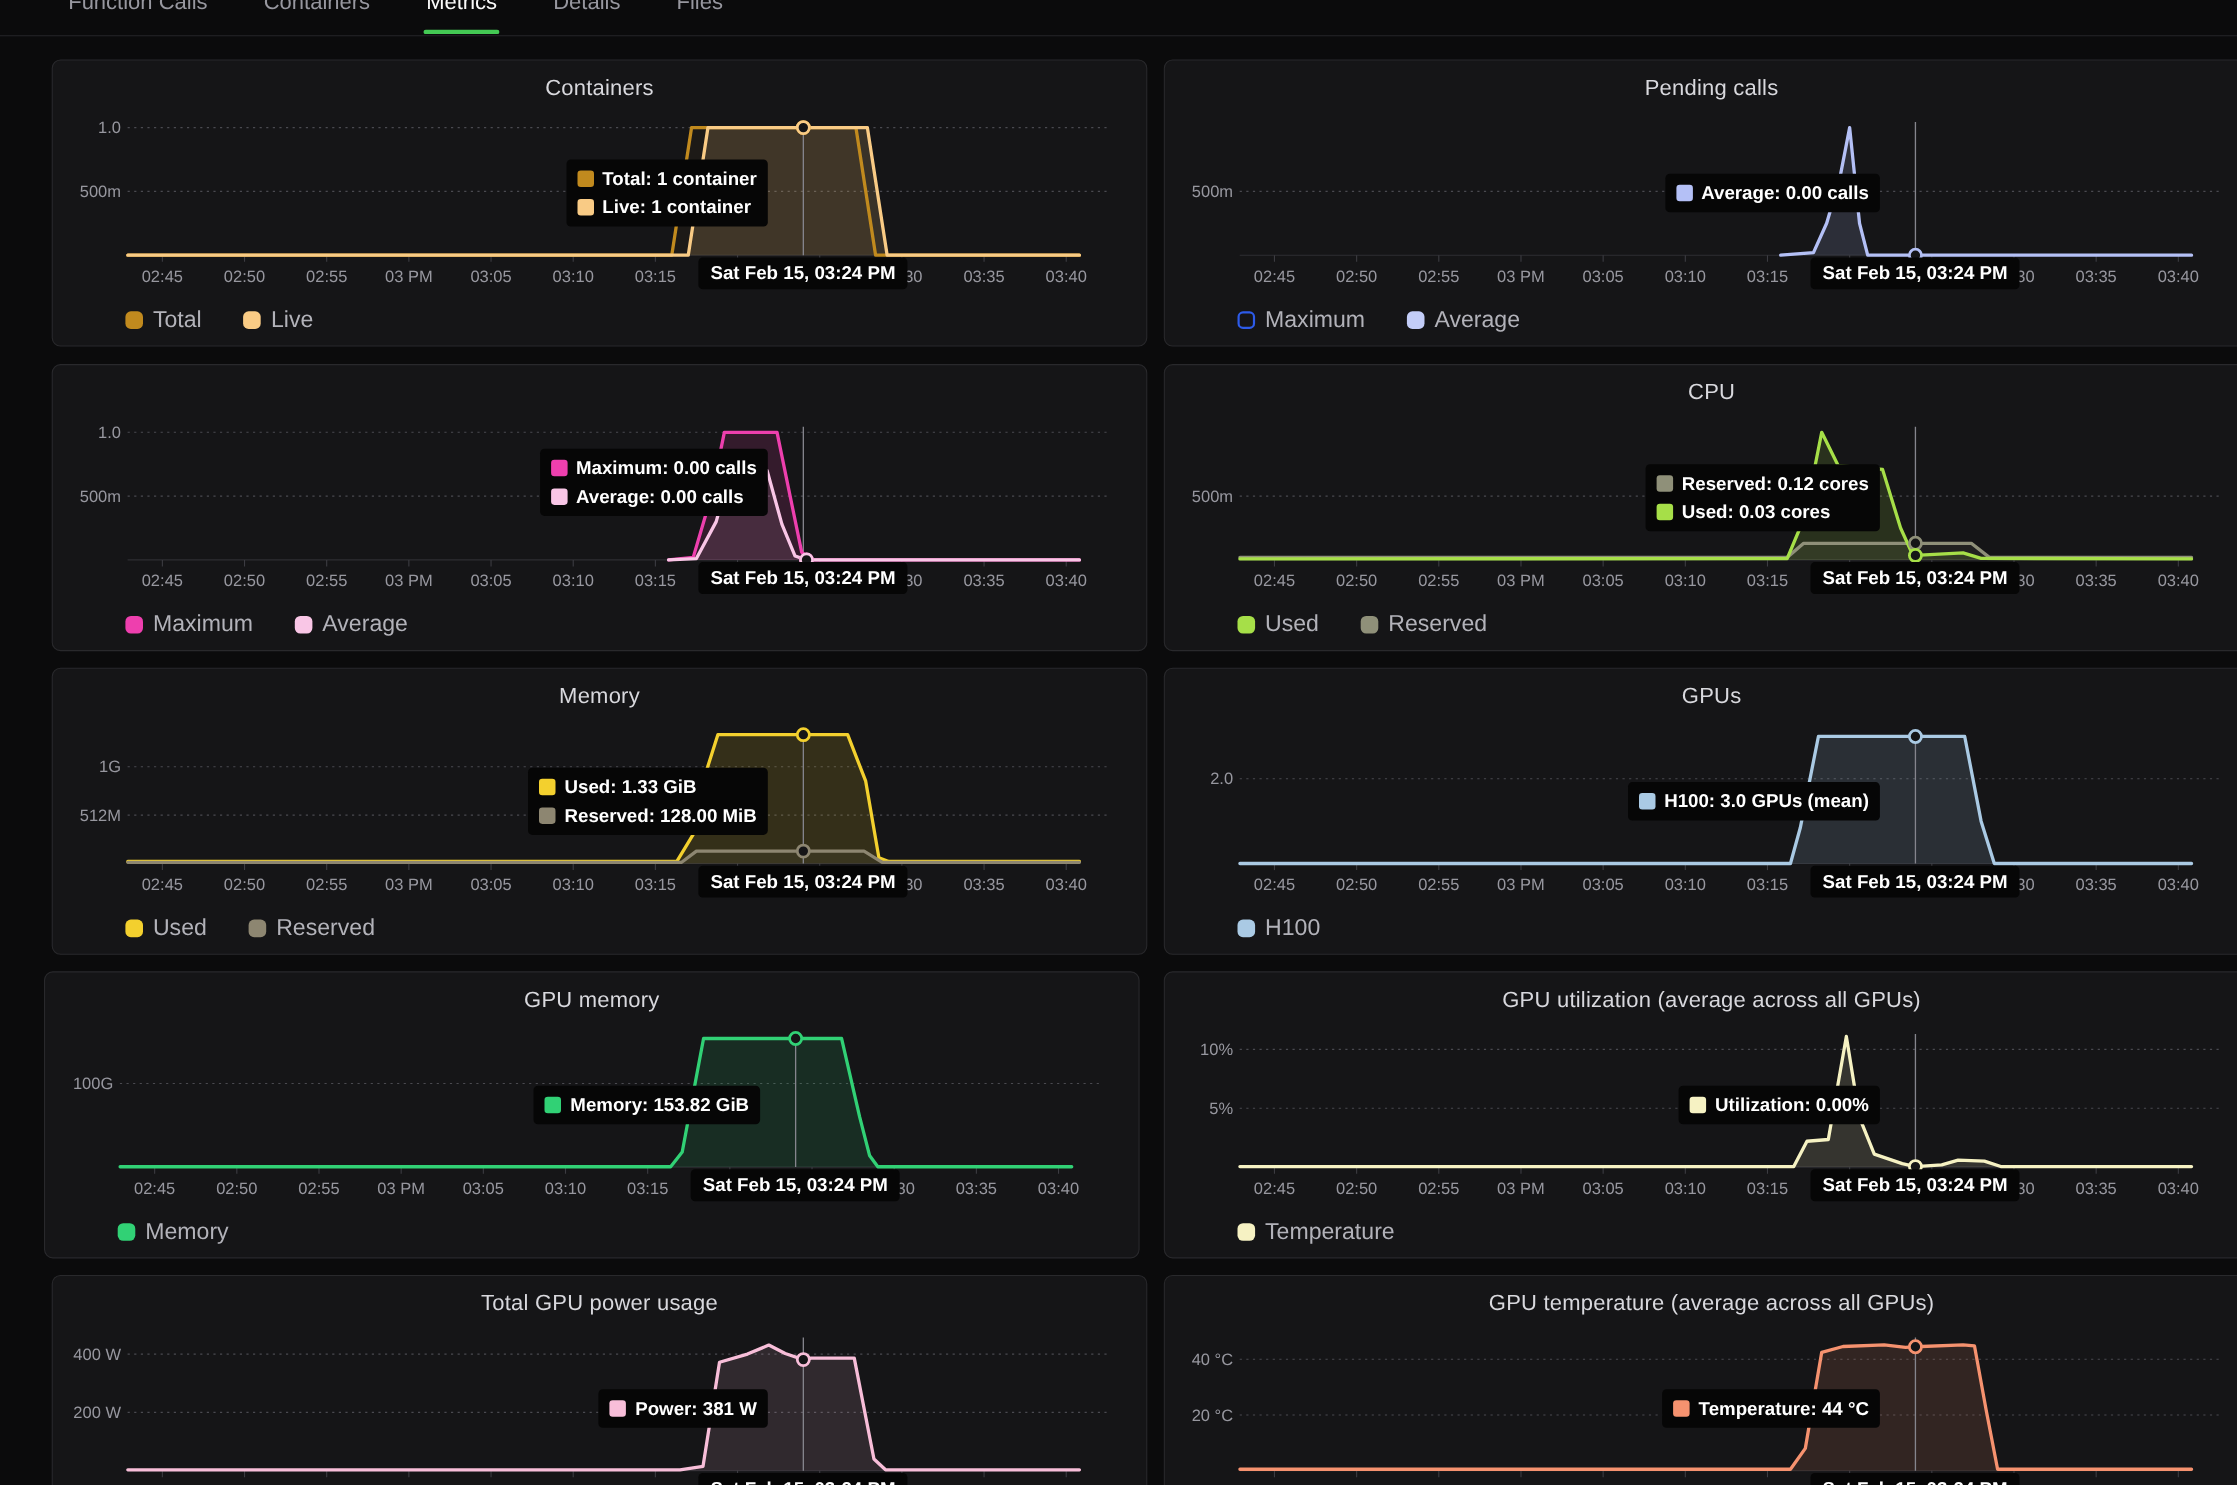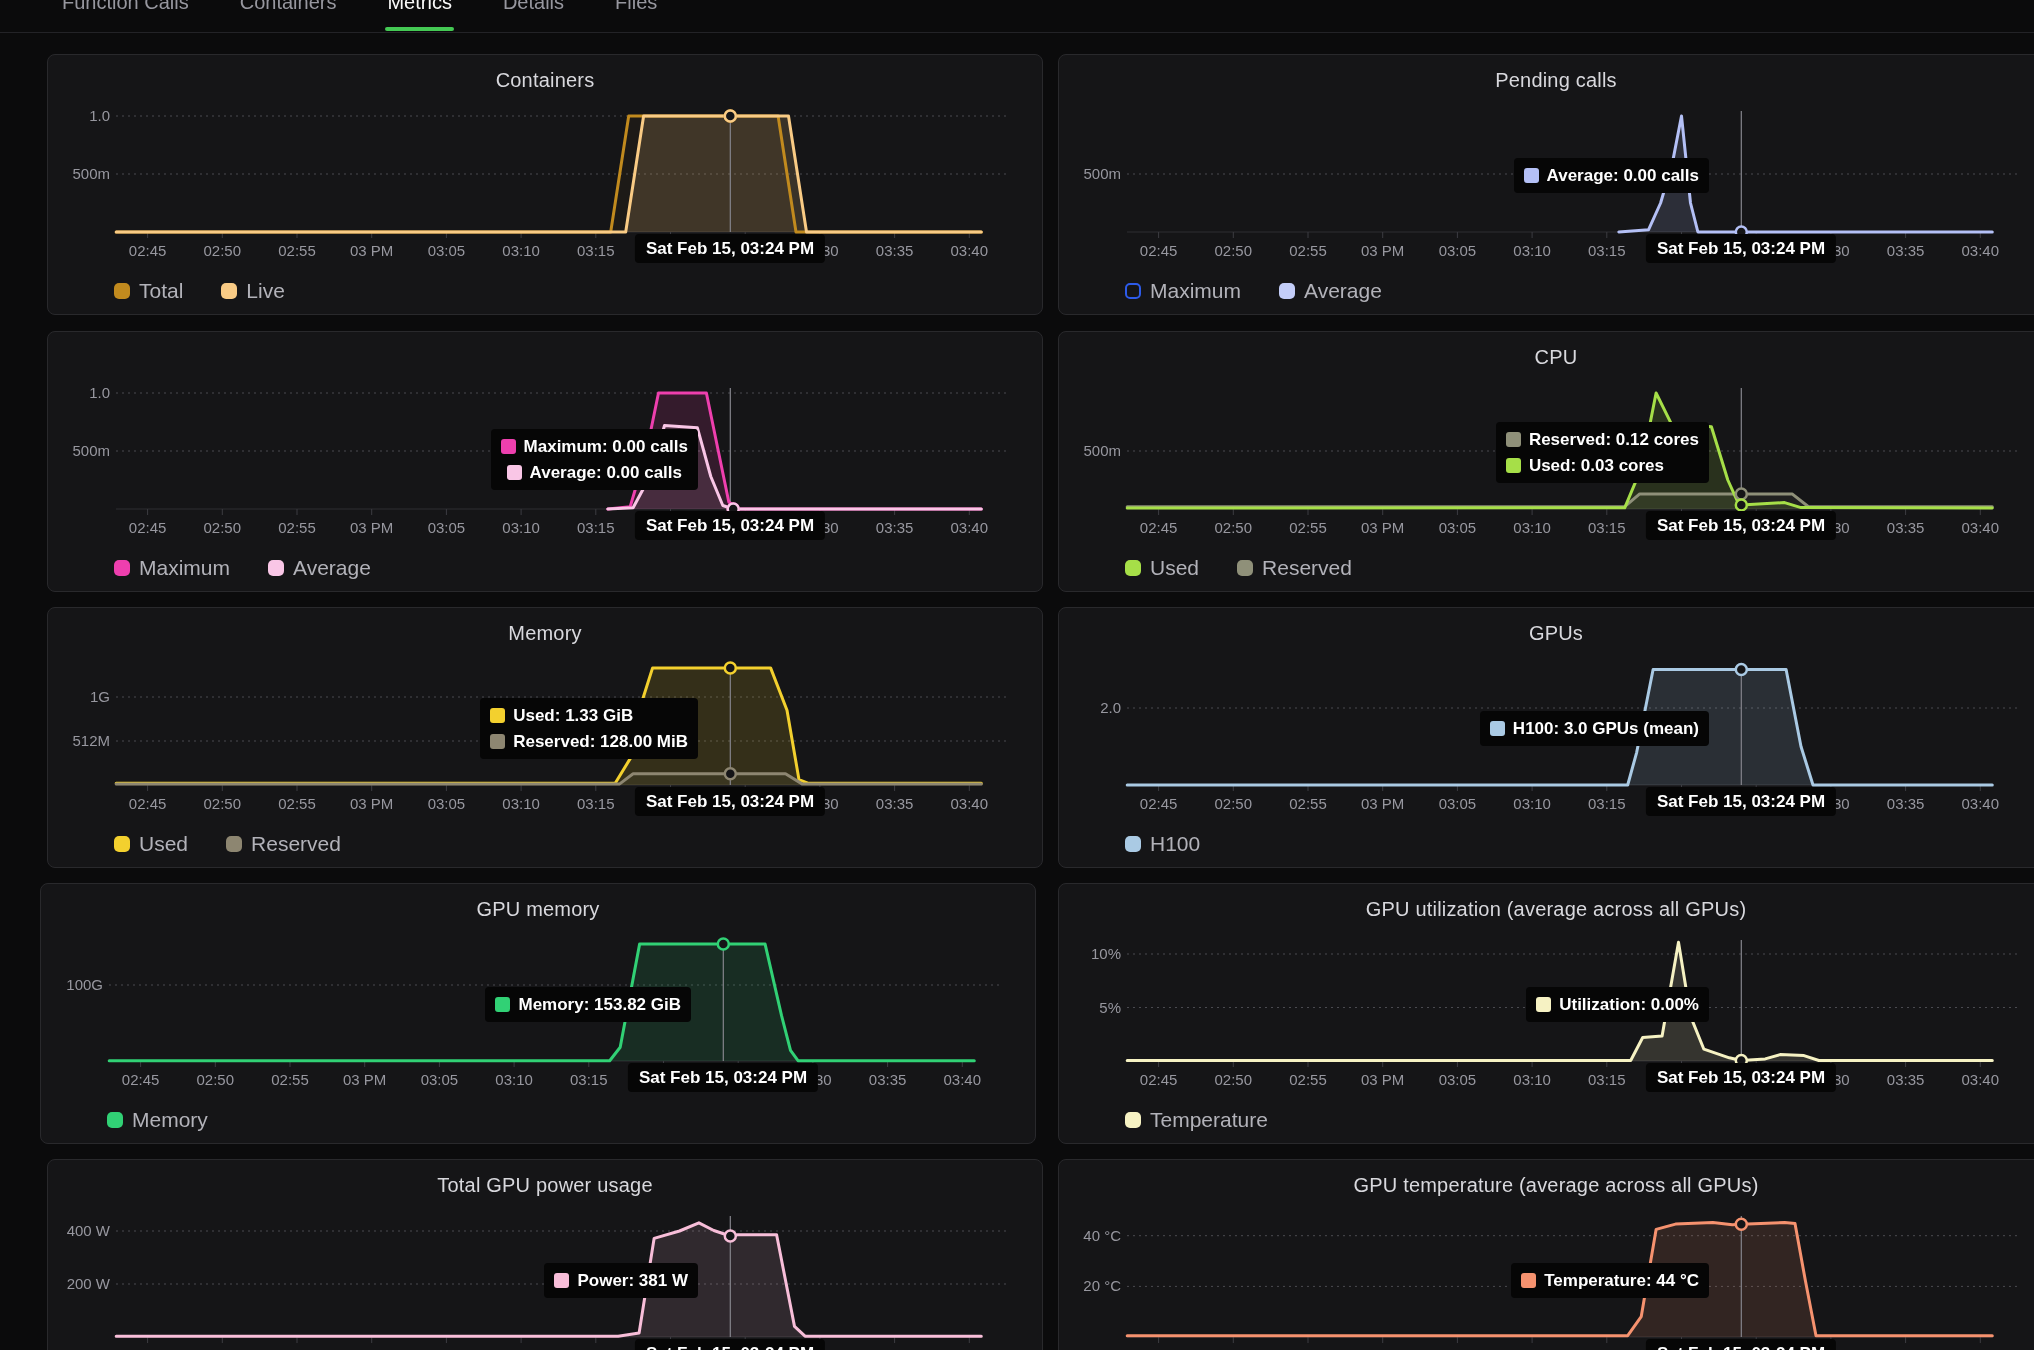--- a/index.html
+++ b/index.html
@@ -115,20 +115,30 @@
         <text x="921.3" y="201" text-anchor="middle" font-size="15" fill="#97979f">03:40</text>
         <path d="M 68.2 177 L 68.2 177.0 L 562.7 177.0 L 580.7 61.0 L 730.1 61.0 L 748.0 177.0 L 933.3 177.0 L 933.3 177 Z" fill="#c18a1e" fill-opacity="0.05" stroke="none"></path>
         <path d="M 68.2 177 L 68.2 177.0 L 577.7 177.0 L 595.6 61.0 L 740.5 61.0 L 758.5 177.0 L 933.3 177.0 L 933.3 177 Z" fill="#f9cb85" fill-opacity="0.16" stroke="none"></path>
         <line x1="682.3" y1="56" x2="682.3" y2="177" stroke="#85858d" stroke-width="1.2"></line>
         <polyline points="68.2,177.0 562.7,177.0 580.7,61.0 730.1,61.0 748.0,177.0 933.3,177.0" fill="none" stroke="#c18a1e" stroke-width="3" stroke-linejoin="round" stroke-linecap="round"></polyline>
         <polyline points="68.2,177.0 577.7,177.0 595.6,61.0 740.5,61.0 758.5,177.0 933.3,177.0" fill="none" stroke="#f9cb85" stroke-width="3" stroke-linejoin="round" stroke-linecap="round"></polyline>
         <circle cx="682.3" cy="61.0" r="5.5" fill="#151517" stroke="#c18a1e" stroke-width="2.5"></circle>
         <circle cx="682.3" cy="61.0" r="5.5" fill="#151517" stroke="#f9cb85" stroke-width="2.5"></circle>
       </svg>
     </div>
+  <div class="ttip data-ttip" style="top: 90px;">
+      <div class="row">
+        <span class="sw" style="background: rgb(193, 138, 30);"></span>
+        <span>Total: 1 container</span>
+      </div>
+      <div class="row">
+        <span class="sw" style="background: rgb(249, 203, 133);"></span>
+        <span>Live: 1 container</span>
+      </div>
+    </div>
   <div class="ttip time-ttip">Sat Feb 15, 03:24 PM</div>
   <div class="legend">
       <div class="item">
         <span class="sw" style="background: rgb(193, 138, 30);"></span>
         <span class="lb">Total</span>
       </div>
       <div class="item">
         <span class="sw" style="background: rgb(249, 203, 133);"></span>
         <span class="lb">Live</span>
       </div>
@@ -225,21 +235,21 @@
         <text x="921.3" y="201" text-anchor="middle" font-size="15" fill="#97979f">03:40</text>
         <path d="M 559.8 177 L 559.8 177.0 L 582.2 174.7 L 598.6 119.0 L 610.5 61.0 L 658.4 61.0 L 670.3 119.0 L 680.8 170.0 L 689.7 177.0 L 933.3 177.0 L 933.3 177 Z" fill="#ee3fae" fill-opacity="0.14" stroke="none"></path>
         <path d="M 559.8 177 L 559.8 177.0 L 585.1 175.8 L 603.1 142.2 L 616.5 93.5 L 649.4 95.8 L 662.8 144.5 L 674.8 173.5 L 685.2 177.0 L 933.3 177.0 L 933.3 177 Z" fill="#f9c6e6" fill-opacity="0.1" stroke="none"></path>
         <line x1="682.3" y1="56" x2="682.3" y2="177" stroke="#85858d" stroke-width="1.2"></line>
         <polyline points="559.8,177.0 582.2,174.7 598.6,119.0 610.5,61.0 658.4,61.0 670.3,119.0 680.8,170.0 689.7,177.0 933.3,177.0" fill="none" stroke="#ee3fae" stroke-width="3" stroke-linejoin="round" stroke-linecap="round"></polyline>
         <polyline points="559.8,177.0 585.1,175.8 603.1,142.2 616.5,93.5 649.4,95.8 662.8,144.5 674.8,173.5 685.2,177.0 933.3,177.0" fill="none" stroke="#f9c6e6" stroke-width="3" stroke-linejoin="round" stroke-linecap="round"></polyline>
         <circle cx="685.2" cy="177.0" r="5.5" fill="#151517" stroke="#ee3fae" stroke-width="2.5"></circle>
         <circle cx="685.2" cy="177.0" r="5.5" fill="#151517" stroke="#f9c6e6" stroke-width="2.5"></circle>
       </svg>
     </div>
-  <div class="ttip data-ttip" style="top: 97px; align-items: center;">
+  <div class="ttip data-ttip" style="top: 76px;">
       <div class="row">
         <span class="sw" style="background: rgb(238, 63, 174);"></span>
         <span>Maximum: 0.00 calls</span>
       </div>
       <div class="row">
         <span class="sw" style="background: rgb(249, 198, 230);"></span>
         <span>Average: 0.00 calls</span>
       </div>
     </div>
   <div class="ttip time-ttip">Sat Feb 15, 03:24 PM</div>

